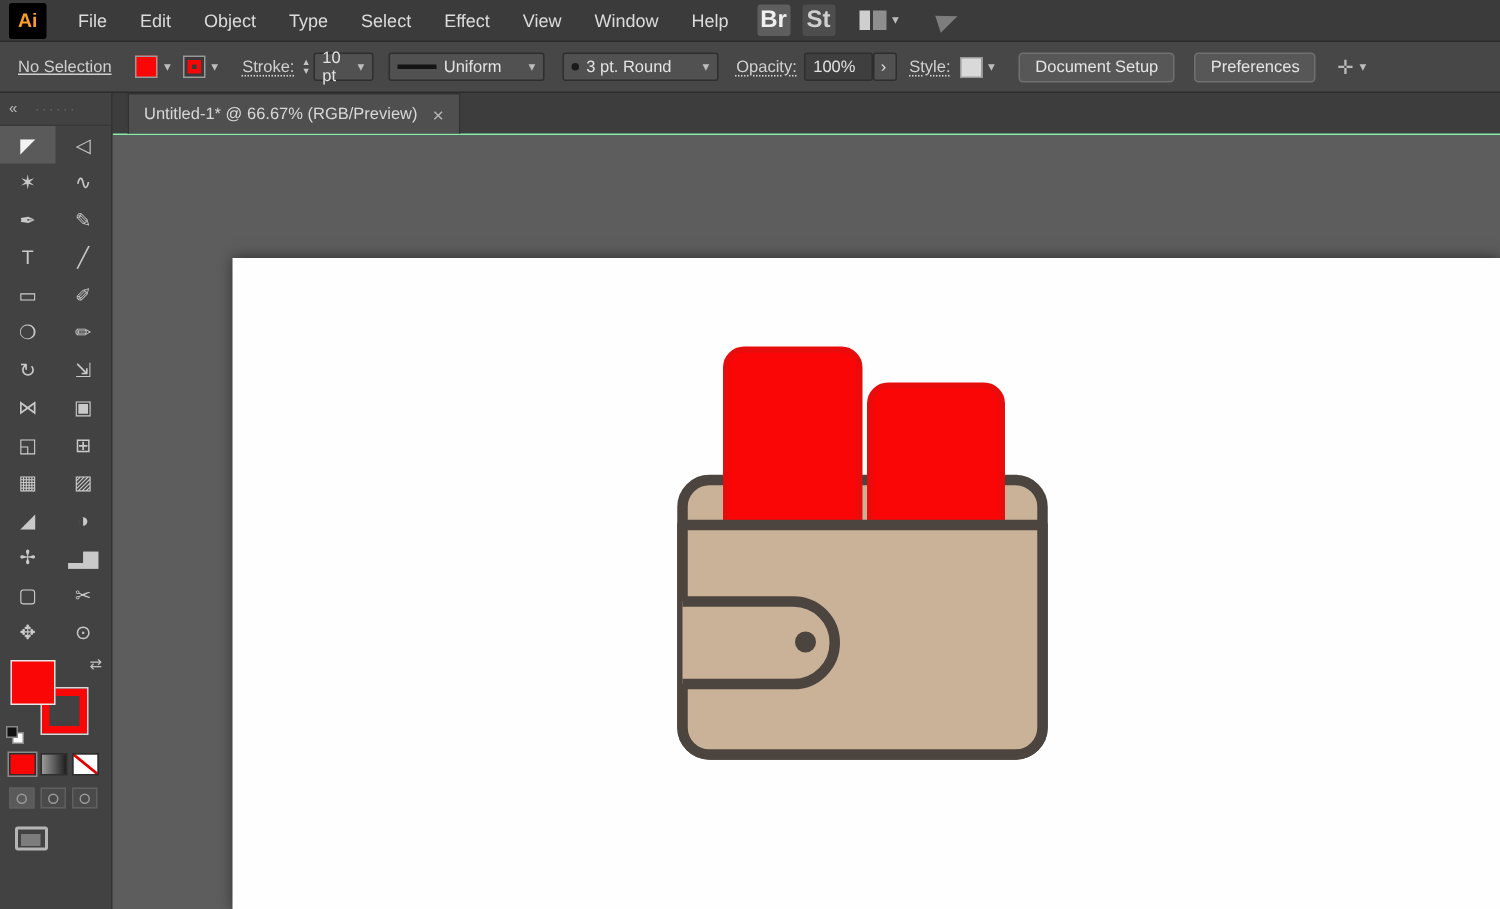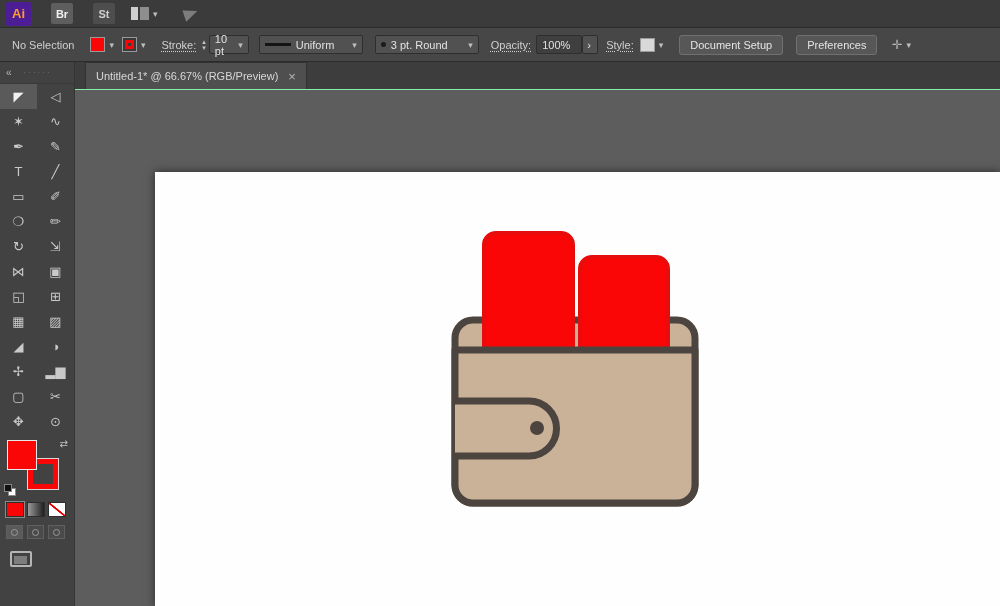--- a/index.html
+++ b/index.html
@@ -3,43 +3,43 @@
 <meta charset="utf-8">
 <style>
   * { margin:0; padding:0; box-sizing:border-box; }
   html,body { width:1000px; height:606px; overflow:hidden; background:#2a2a2a;
     font-family:"Liberation Sans","DejaVu Sans",sans-serif; }
   #app { position:relative; width:1000px; height:606px; }
 
   
   .menubar { position:absolute; left:0; top:0; width:1000px; height:28px;
     background:#3b3b3b; display:flex; align-items:center; border-bottom:1px solid #2c2c2c; }
-  .app-logo { width:25px; height:24px; margin-left:6px; background:#4c1d95;
+  .app-logo { width:25px; height:24px; margin-left:6px; background:#000000;
     color:#ff9c2e; font-weight:bold; font-size:13px; display:flex; align-items:center;
     justify-content:center; border-radius:2px; }
   .menus { display:flex; align-items:center; margin-left:10px; }
   .menu-item { color:#dcdcdc; font-size:12px; padding:0 11px; height:28px;
     display:flex; align-items:center; cursor:default; }
-  .mb-btn { width:22px; height:21px; background:#5e5e5e; color:#f0f0f0; font-size:11px;
+  .mb-btn { width:22px; height:21px; background:#5e5e5e; color:#f0f0f0; font-size:16px;
     font-weight:bold; border-radius:2px; display:flex; align-items:center;
-    justify-content:center; margin-left:20px; }
+    justify-content:center; margin-left:8px; }
   .mb-btn.dim { background:#4d4d4d; color:#cfcfcf; }
   .ws-icon { display:flex; gap:2px; margin-left:16px; }
   .ws-icon .a { width:7px; height:13px; background:#cfcfcf; }
   .ws-icon .b { width:9px; height:13px; background:#8e8e8e; }
   .chev { color:#bdbdbd; font-size:9px; margin-left:4px; }
   .share-icon { margin-left:26px; width:0; height:0; border-left:14px solid #8a8a8a;
     border-top:5px solid transparent; border-bottom:7px solid transparent;
     transform:rotate(-18deg); opacity:.85; }
 
   
   .controlbar { position:absolute; left:0; top:28px; width:1000px; height:34px;
     background:#474747; border-bottom:1px solid #2c2c2c; display:flex;
     align-items:center; font-size:11px; color:#d8d8d8; padding-left:12px; }
-  .cb-label { color:#d0d0d0; }
+  .cb-label { color:#d0d0d0;text-decoration:underline; }
   .cb-link { text-decoration:underline; text-decoration-style:dotted; text-underline-offset:2px; }
   .swatch { width:15px; height:15px; border:1px solid #9a9a9a; }
   .swatch.fill-red { background:#fa0606; margin-left:16px; }
   .swatch.stroke-sq { background:#3a3a3a; position:relative; margin-left:8px; }
   .swatch.stroke-sq::after { content:""; position:absolute; inset:2px; border:3px solid #fa0606; }
   .cb-box { height:19px; background:#515151; border:1px solid #2e2e2e; border-radius:2px;
     display:flex; align-items:center; padding:0 5px; gap:5px; color:#e2e2e2; }
   .stepper { display:flex; flex-direction:column; line-height:6px; font-size:7px;
     color:#c4c4c4; margin:0 3px 0 6px; }
   .wline { width:26px; height:3px; background:#141414; }
@@ -104,20 +104,31 @@
     background:#fefefe; box-shadow:0 0 9px rgba(0,0,0,.55); }
   .artboard svg { position:absolute; left:0; top:0; }
 </style>
 </head>
 <body>
 
 <div id="app">
 
   <div class="menubar">
     <div class="app-logo">Ai</div>
+    <div class="menus">
+        <div class="menu-item">File</div>
+        <div class="menu-item">Edit</div>
+        <div class="menu-item">Object</div>
+        <div class="menu-item">Type</div>
+        <div class="menu-item">Select</div>
+        <div class="menu-item">Effect</div>
+        <div class="menu-item">View</div>
+        <div class="menu-item">Window</div>
+        <div class="menu-item">Help</div>
+      </div>
     <div class="mb-btn">Br</div>
     <div class="mb-btn dim">St</div>
     <div class="ws-icon">
       <div class="a"></div>
         <div class="b"></div>
     </div>
     <span class="chev">▾</span>
     <div class="share-icon"></div>
   </div>
 

